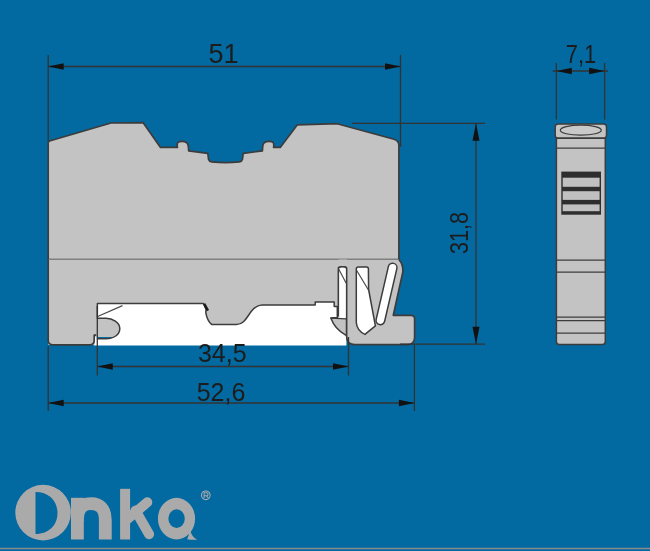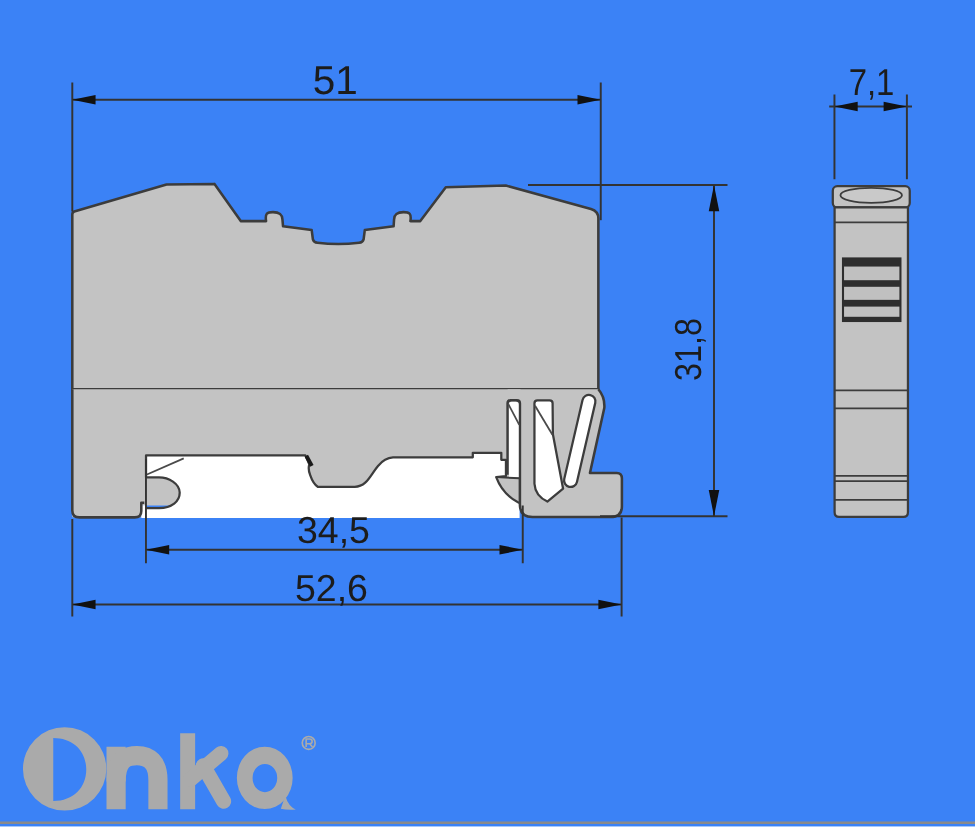--- a/index.html
+++ b/index.html
@@ -1,16 +1,16 @@
 <!DOCTYPE html>
 <html><head>
 <meta charset="utf-8">
 <style>
   html,body{margin:0;padding:0;background:#ffffff;}
-  #canvas{position:relative;width:650px;height:551px;background:#3b82f6;overflow:hidden;}
+  #canvas{position:relative;width:650px;height:551px;background:#0369a1;overflow:hidden;}
   svg{position:absolute;top:0;left:0;}
   text{font-family:"Liberation Sans", sans-serif;fill:#1c1c1c;}
 </style>
 </head>
 <body>
 <div id="canvas">
 <svg width="650" height="551" viewBox="0 0 650 551">
 
   <path d="M48.2,144 L48.2,143 Q48.2,141.5 49.5,141 L111,123 L143,122.6 L160.5,147.4 L177.4,147.4
            C176.6,142.4 178.0,141.4 182.0,141.4 C186.6,141.4 188.1,143.0 188.3,146.4 L188.7,150.9

